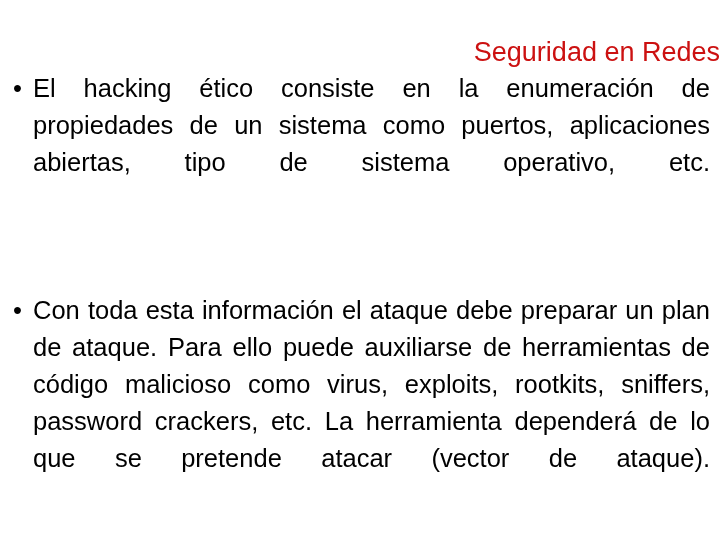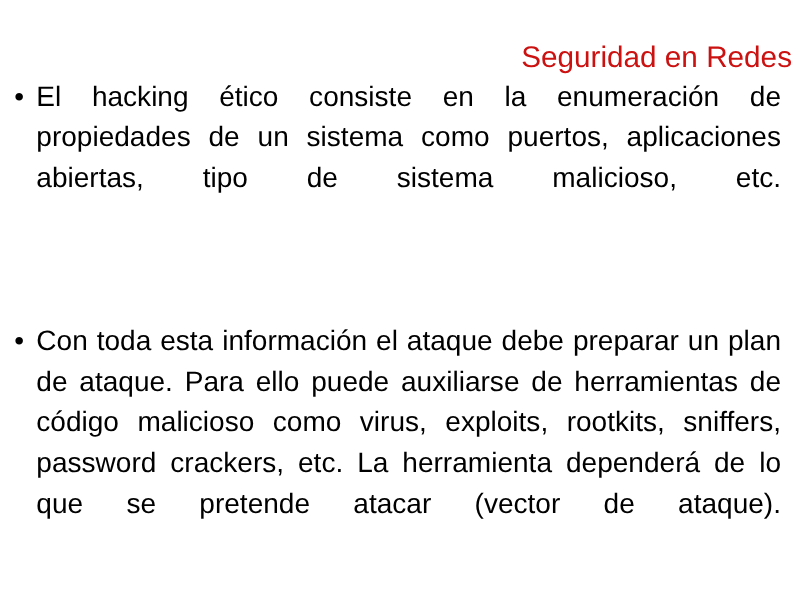--- a/index.html
+++ b/index.html
@@ -86,21 +86,21 @@
 <body>
 
 <div id="slide" style="background: rgb(255, 255, 255);">
 
   <h1 id="slide-title" style="color: rgb(204, 17, 17);">Seguridad en Redes</h1>
 
   <div id="body-content" style="color: rgb(0, 0, 0);">
 
     <div class="bullet-item" id="bullet-1">
       <span class="bullet-marker">•</span>
-      <span class="bullet-text">El hacking ético consiste en la enumeración de propiedades de un sistema como puertos, aplicaciones abiertas, tipo de sistema malicioso, etc.</span>
+      <span class="bullet-text">El hacking ético consiste en la enumeración de propiedades de un sistema como puertos, aplicaciones abiertas, tipo de sistema operativo, etc.</span>
     </div>
 
     <div class="bullet-item" id="bullet-2">
       <span class="bullet-marker">•</span>
       <span class="bullet-text">Con toda esta información el ataque debe preparar un plan de ataque. Para ello puede auxiliarse de herramientas de código malicioso como virus, exploits, rootkits, sniffers, password crackers, etc. La herramienta dependerá de lo que se pretende atacar (vector de ataque).</span>
     </div>
 
   </div>
 </div>
 

